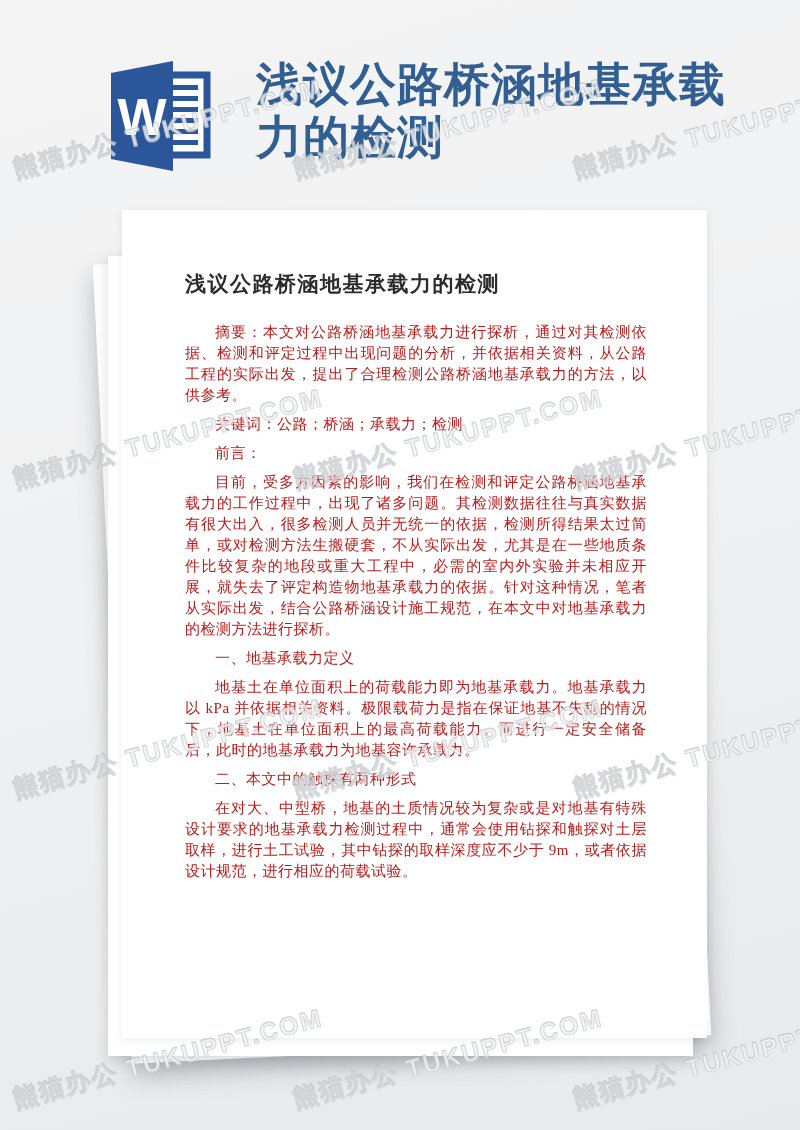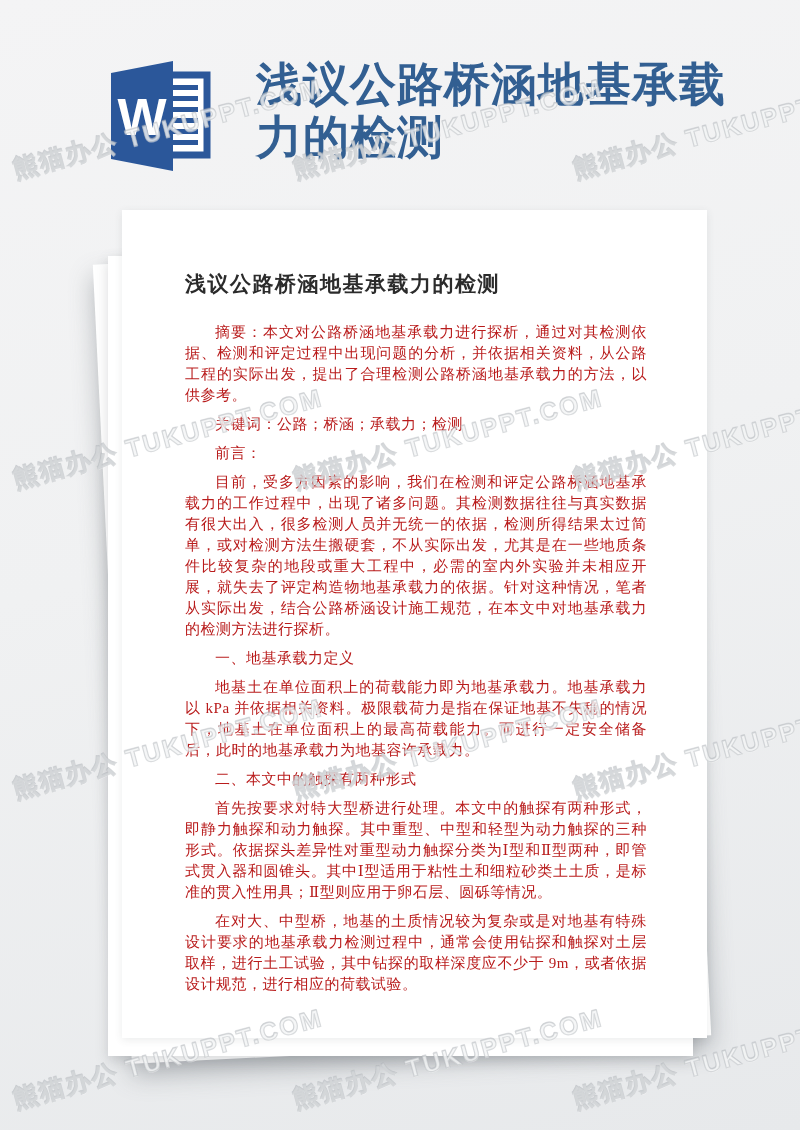--- a/index.html
+++ b/index.html
@@ -114,21 +114,20 @@
   <div class="doc-page">
     <h2>浅议公路桥涵地基承载力的检测</h2>
     <div class="doc-body">
         <p>摘要：本文对公路桥涵地基承载力进行探析，通过对其检测依据、检测和评定过程中出现问题的分析，并依据相关资料，从公路工程的实际出发，提出了合理检测公路桥涵地基承载力的方法，以供参考。</p>
         <p>关键词：公路；桥涵；承载力；检测</p>
         <p>前言：</p>
         <p>目前，受多方因素的影响，我们在检测和评定公路桥涵地基承载力的工作过程中，出现了诸多问题。其检测数据往往与真实数据有很大出入，很多检测人员并无统一的依据，检测所得结果太过简单，或对检测方法生搬硬套，不从实际出发，尤其是在一些地质条件比较复杂的地段或重大工程中，必需的室内外实验并未相应开展，就失去了评定构造物地基承载力的依据。针对这种情况，笔者从实际出发，结合公路桥涵设计施工规范，在本文中对地基承载力的检测方法进行探析。</p>
         <p>一、地基承载力定义</p>
         <p>地基土在单位面积上的荷载能力即为地基承载力。地基承载力以 kPa 并依据相关资料。极限载荷力是指在保证地基不失稳的情况下，地基土在单位面积上的最高荷载能力。而进行一定安全储备后，此时的地基承载力为地基容许承载力。</p>
         <p>二、本文中的触探有两种形式</p>
-        <p>首先按要求对特大型桥进行处理。本文中的触探有两种形式，即静力触探和动力触探。其中重型、中型和轻型为动力触探的三种形式。依据探头差异性对重型动力触探分类为Ⅰ型和Ⅱ型两种，即管式贯入器和圆锥头。其中Ⅰ型适用于粘性土和细粒砂类土土质，是标准的贯入性用具；Ⅱ型则应用于卵石层、圆砾等情况。</p>
         <p>在对大、中型桥，地基的土质情况较为复杂或是对地基有特殊设计要求的地基承载力检测过程中，通常会使用钻探和触探对土层取样，进行土工试验，其中钻探的取样深度应不少于 9m，或者依据设计规范，进行相应的荷载试验。</p>
       </div>
   </div>
 
   <div id="wm-layer">
       <div class="wm" style="left: 8px; top: 112px;">熊猫办公 TUKUPPT.COM</div>
       <div class="wm" style="left: 288px; top: 112px;">熊猫办公 TUKUPPT.COM</div>
       <div class="wm" style="left: 568px; top: 112px;">熊猫办公 TUKUPPT.COM</div>
       <div class="wm" style="left: 8px; top: 422px;">熊猫办公 TUKUPPT.COM</div>
       <div class="wm" style="left: 288px; top: 422px;">熊猫办公 TUKUPPT.COM</div>

